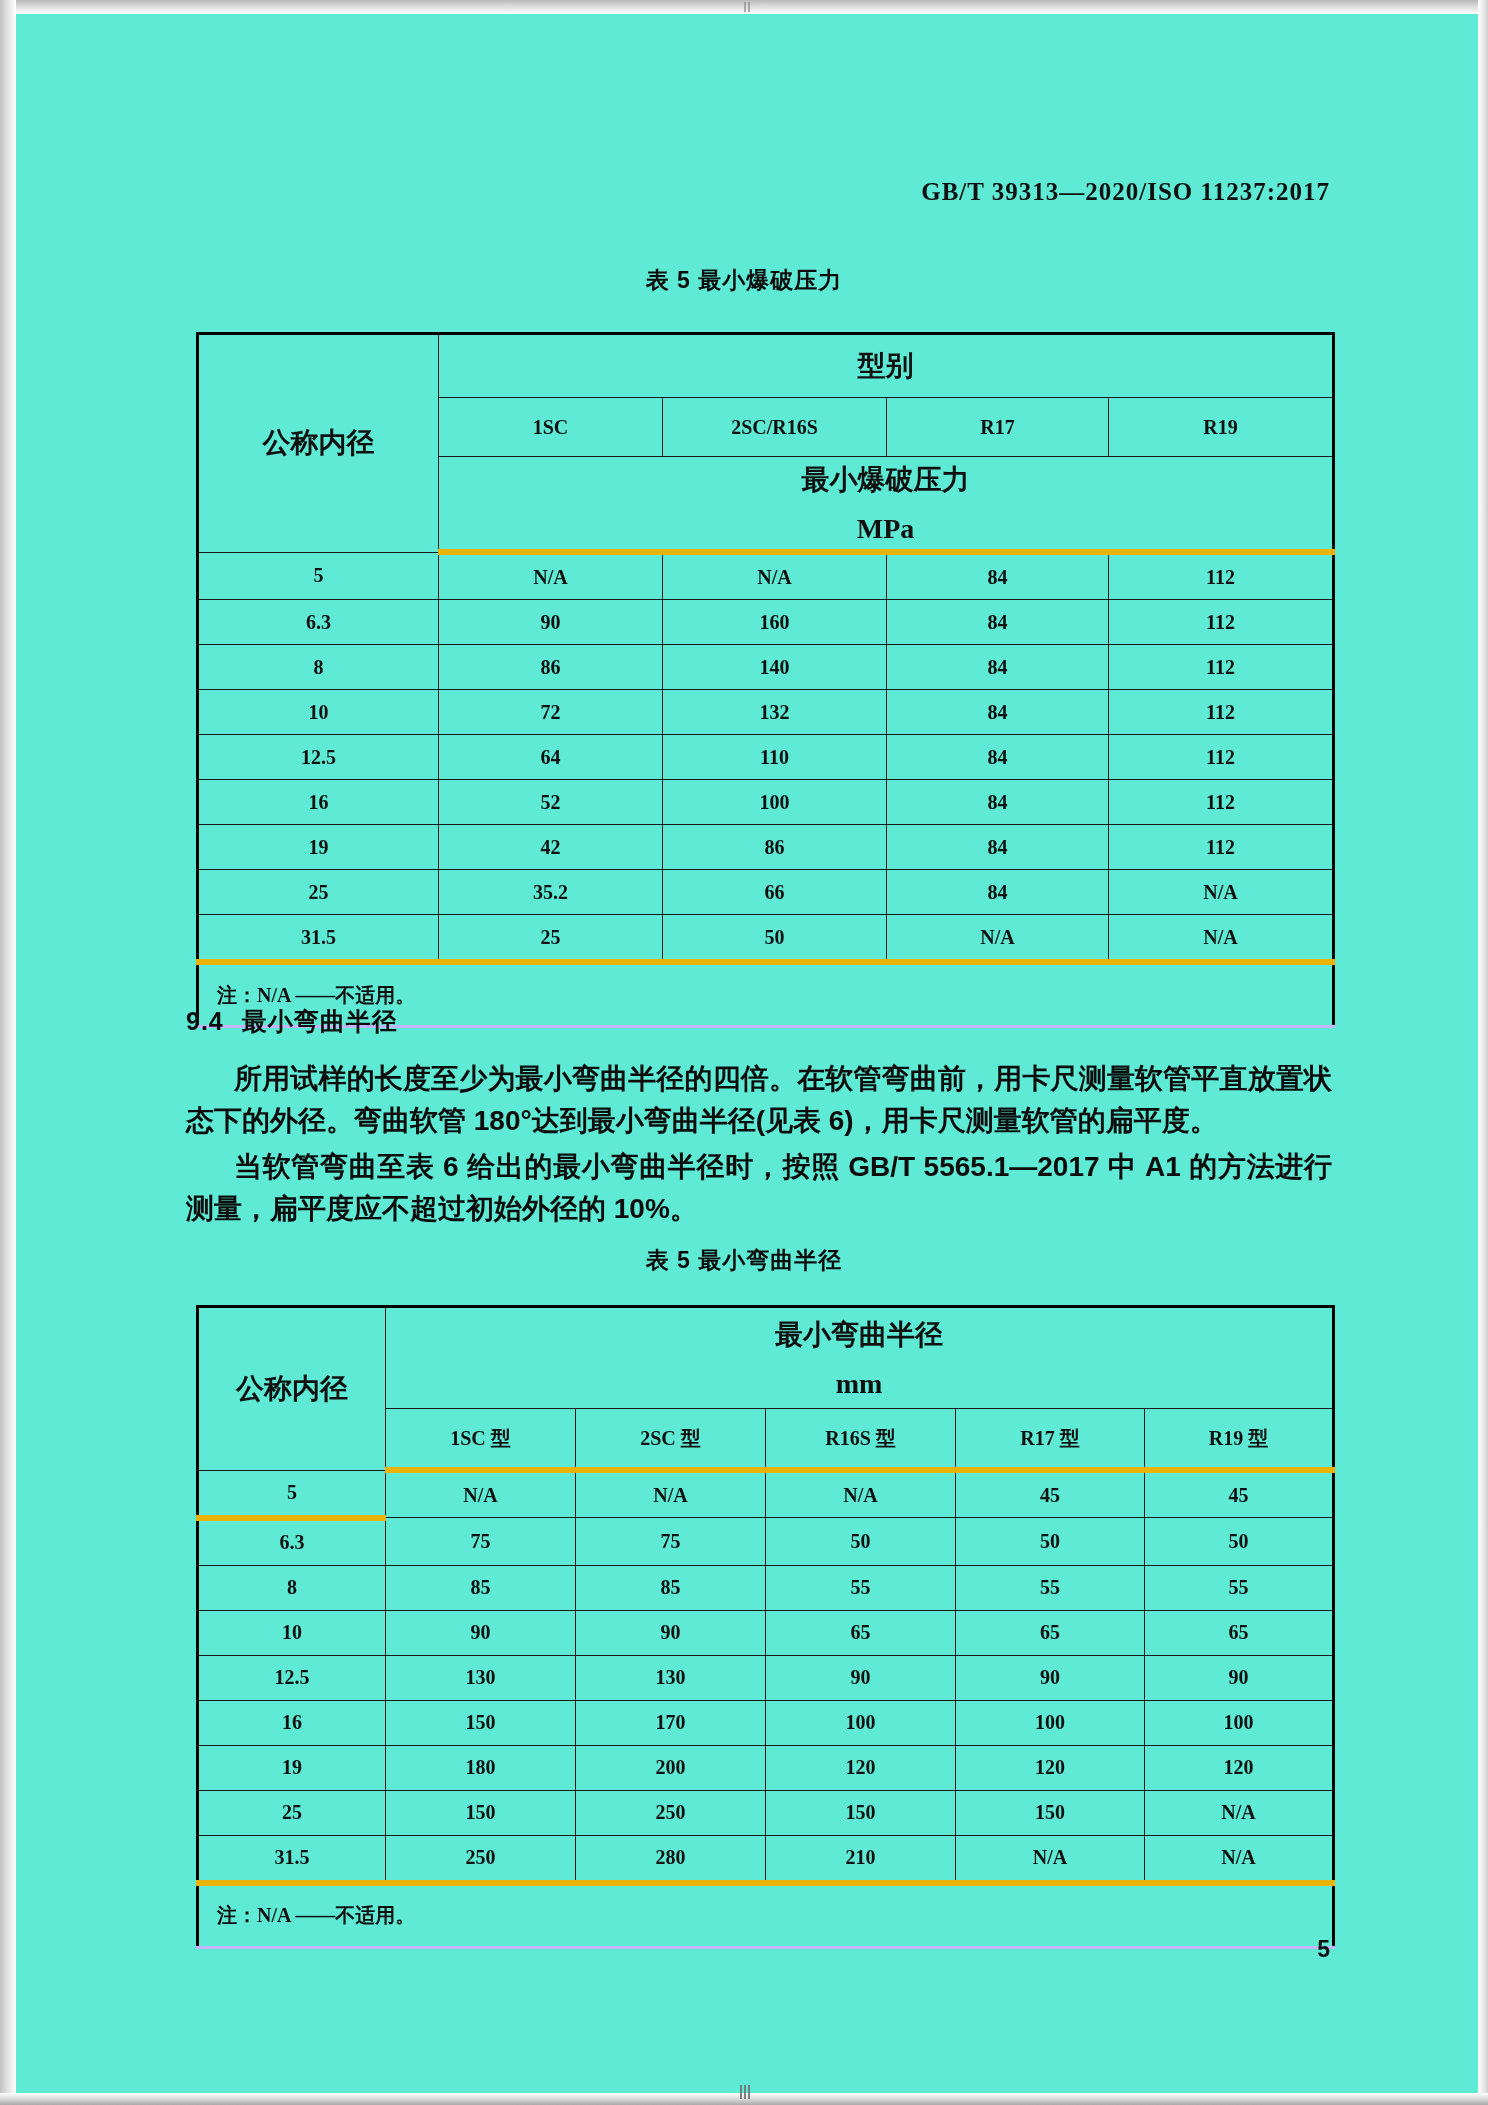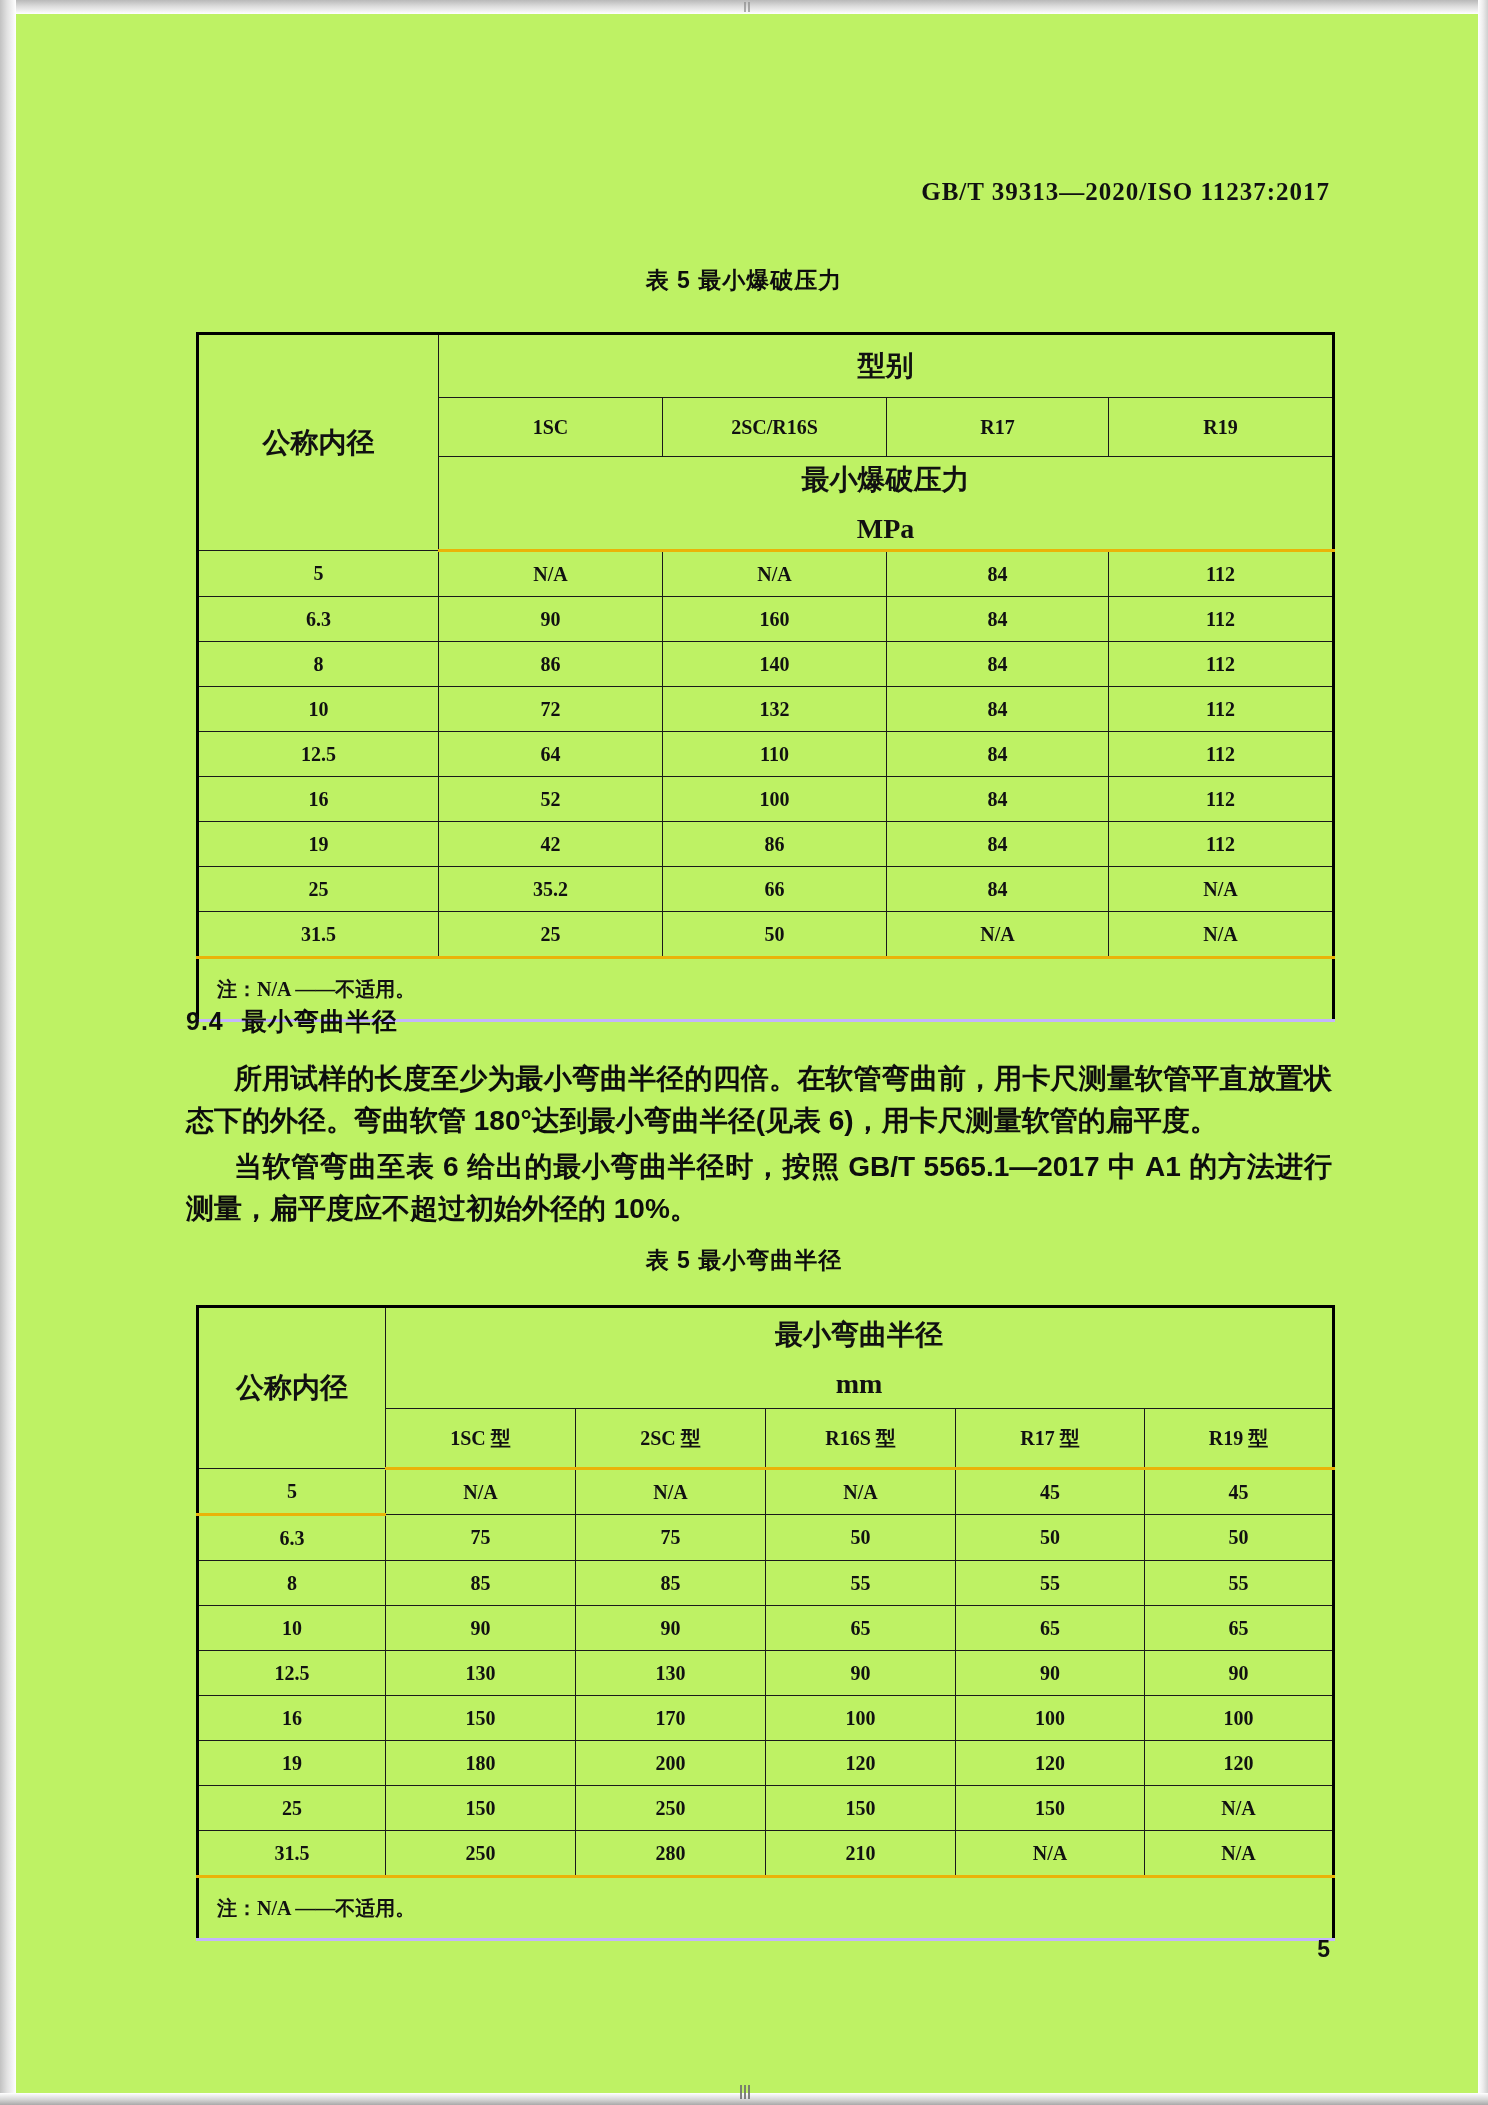--- a/index.html
+++ b/index.html
@@ -7,21 +7,21 @@
     padding: 0;
     background: #8a8a8a;
   }
   body {
     font-family: "Liberation Serif", "DejaVu Serif", serif;
   }
   .page {
     position: relative;
     width: 1488px;
     height: 2105px;
-    background: #bef264;
+    background: #5eead4;
     overflow: hidden;
     box-sizing: border-box;
     padding-left: 30px;
   }
   
   .scan-edge-top {
     position: absolute; top: 0; left: 0; right: 0; height: 14px;
     background: linear-gradient(to bottom, #b9b9b9 0%, #d8d8d8 40%, #ffffff 100%);
     pointer-events: none;
   }
@@ -110,21 +110,21 @@
   }
   table.std .cjk {
     font-family: "Liberation Sans", sans-serif;
     font-weight: bold;
     font-size: 28px;
   }
   table.std .outer-top { border-top: 3px solid #000; }
   table.std .outer-left { border-left: 3px solid #000; }
   table.std .outer-right { border-right: 3px solid #000; }
   table.std .outer-bottom { border-bottom: 3px solid #c4b5fd; }
-  table.std .thick-under { border-bottom: 3px solid #eab308; }
+  table.std .thick-under { border-bottom: 6px solid #eab308; }
 
   .note-cell {
     text-align: left !important;
     font-family: "Liberation Sans", sans-serif;
     font-weight: bold;
     font-size: 20px;
     padding-left: 18px !important;
   }
 
   

